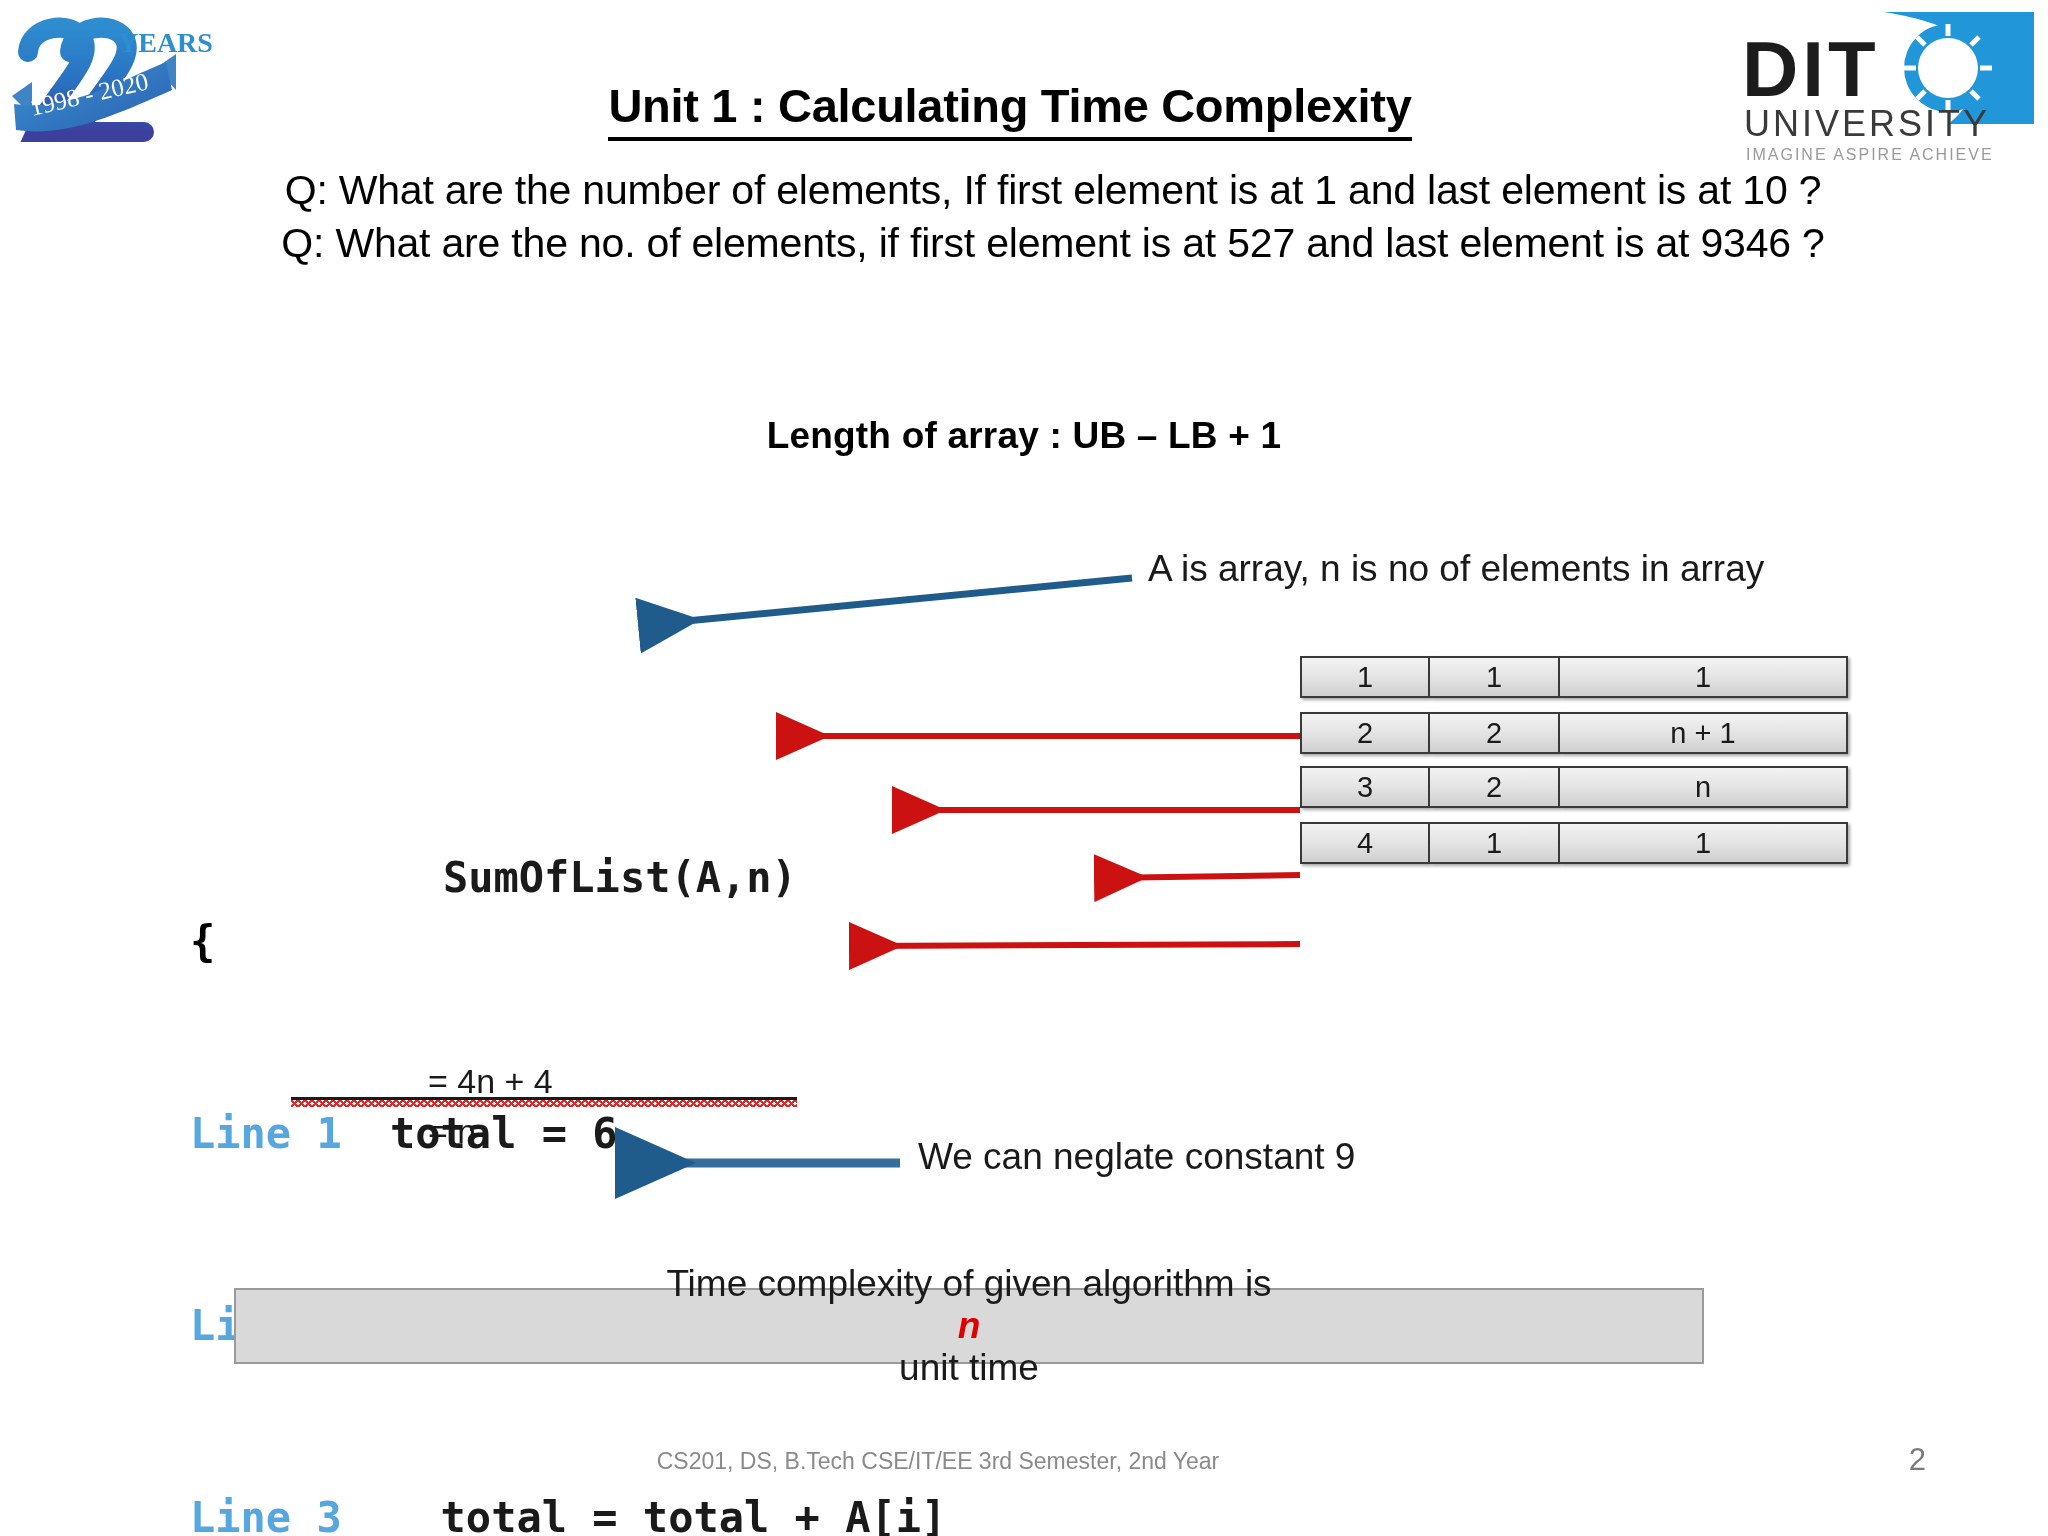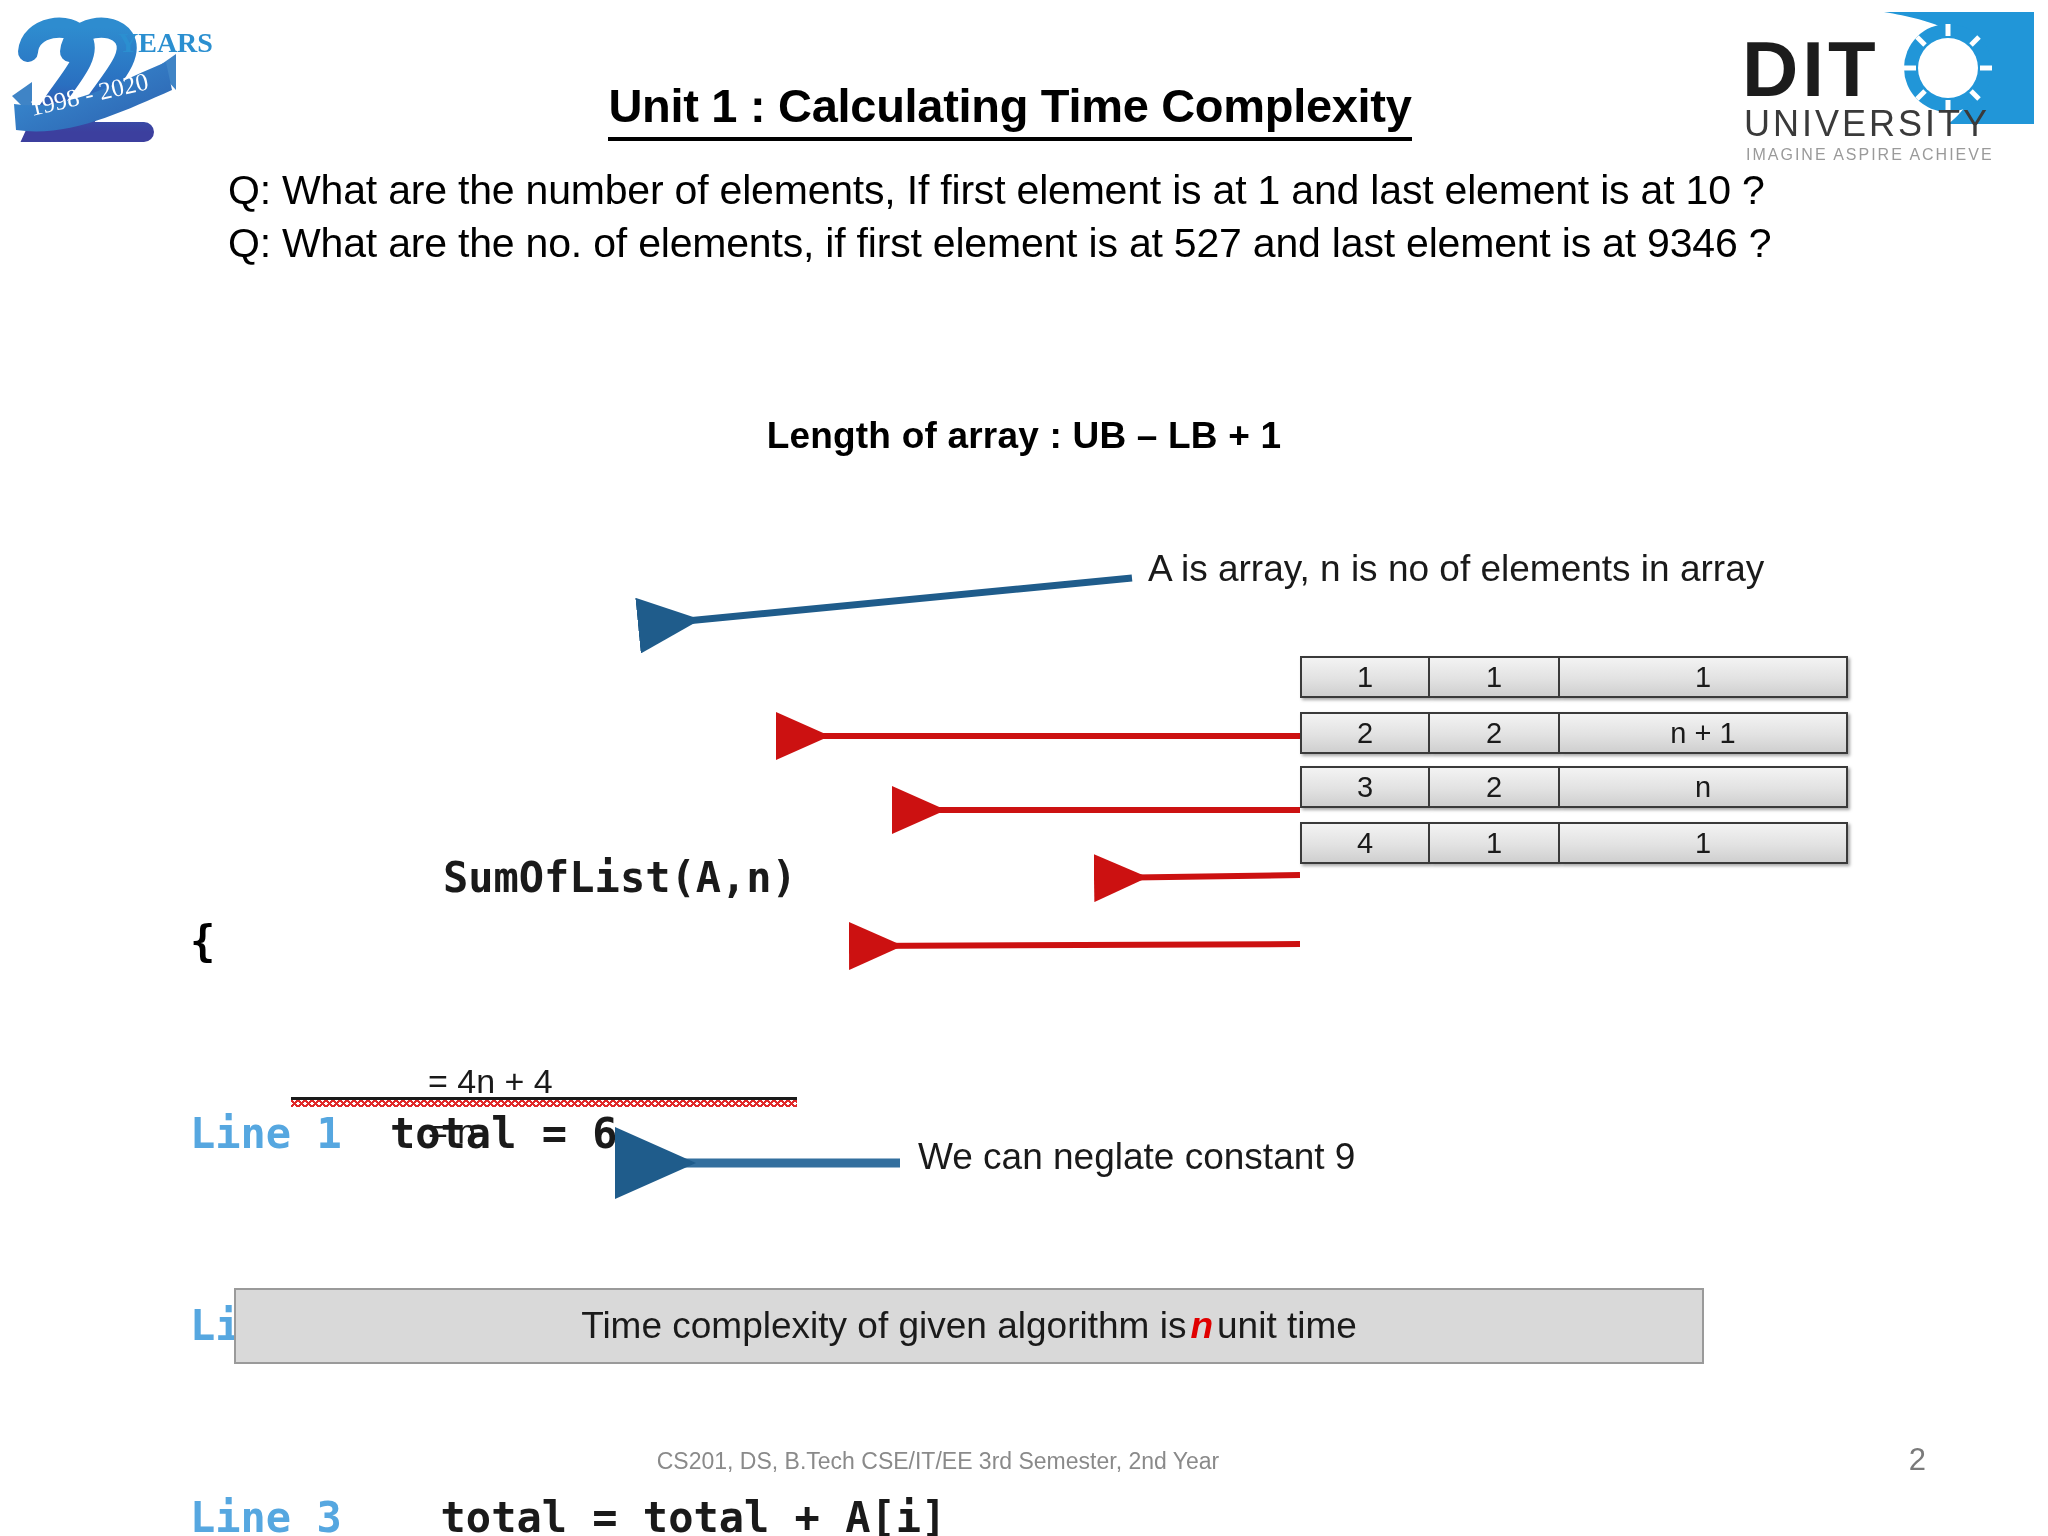--- a/index.html
+++ b/index.html
@@ -55,21 +55,21 @@
   
   .questions {
     position: absolute;
     left: 228px;
     top: 166px;
     width: 1650px;
     font-size: 41px;
     line-height: 1.18;
     letter-spacing: -0.2px;
   }
-  .questions p { margin: 0 0 5px 0; }
+  .questions p { margin: 0 0 5px 0; text-align: center; }
 
   .length-line {
     position: absolute;
     left: 0;
     top: 415px;
     width: 2048px;
     text-align: center;
     font-size: 37px;
     font-weight: bold;
     letter-spacing: 0.2px;
@@ -197,20 +197,21 @@
     width: 1470px;
     height: 76px;
     background: #d9d9d9;
     border: 2px solid #9a9a9a;
     box-sizing: border-box;
     display: flex;
     align-items: center;
     justify-content: center;
     font-size: 37px;
     color: #1a1a1a;
+    flex-direction: column;
   }
   .conclusion .hl { color: #e00000; font-weight: bold; font-style: italic; padding: 0 4px; }
 
   
   .footer-note {
     position: absolute;
     left: 0;
     top: 1448px;
     width: 1876px;
     text-align: center;

